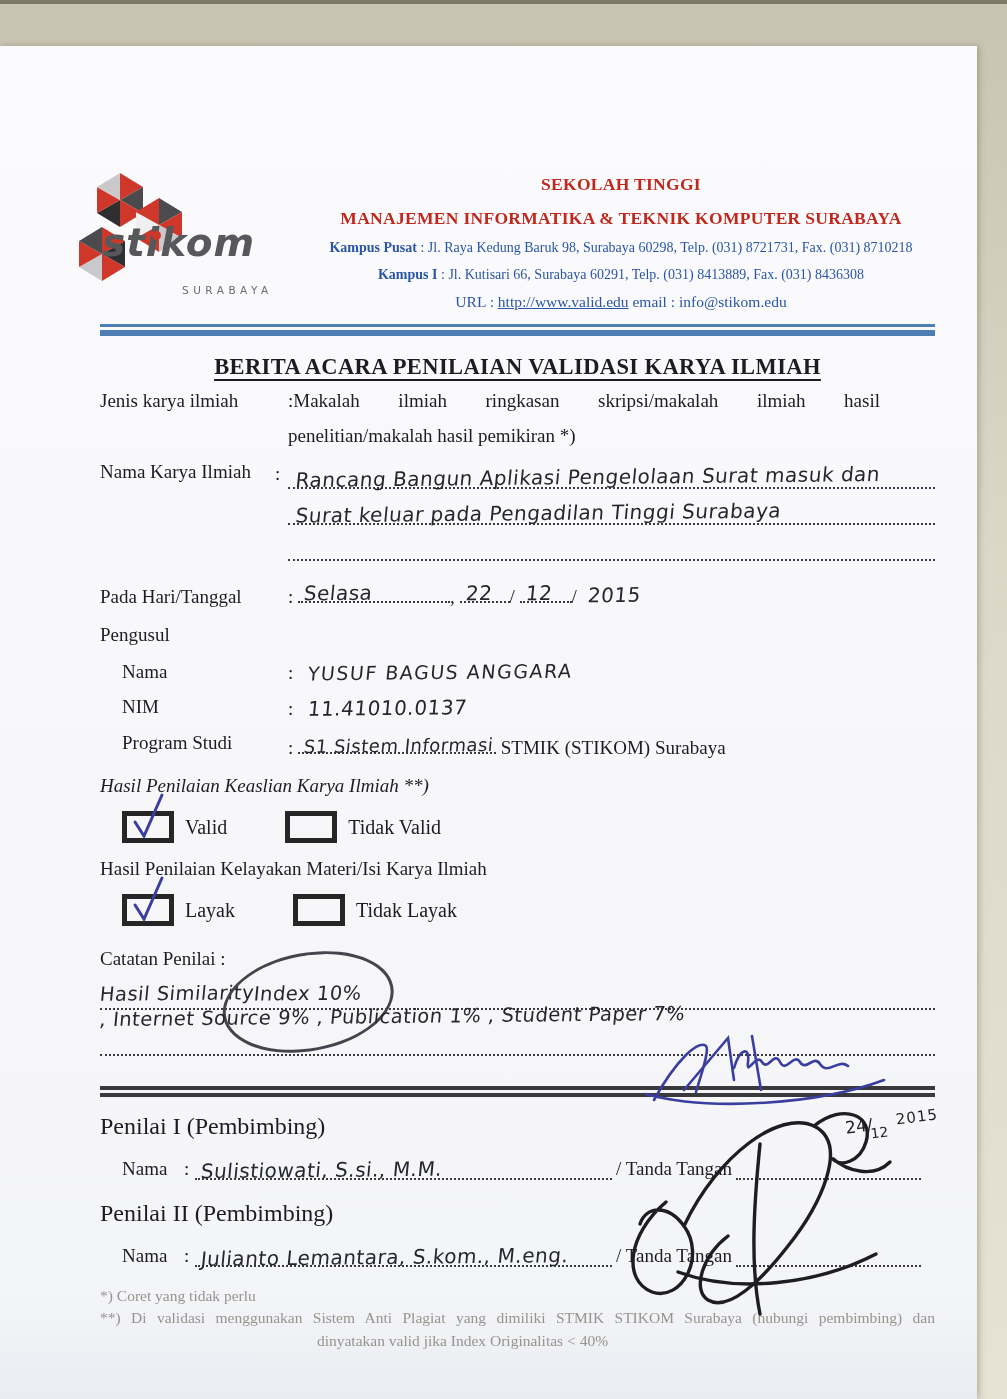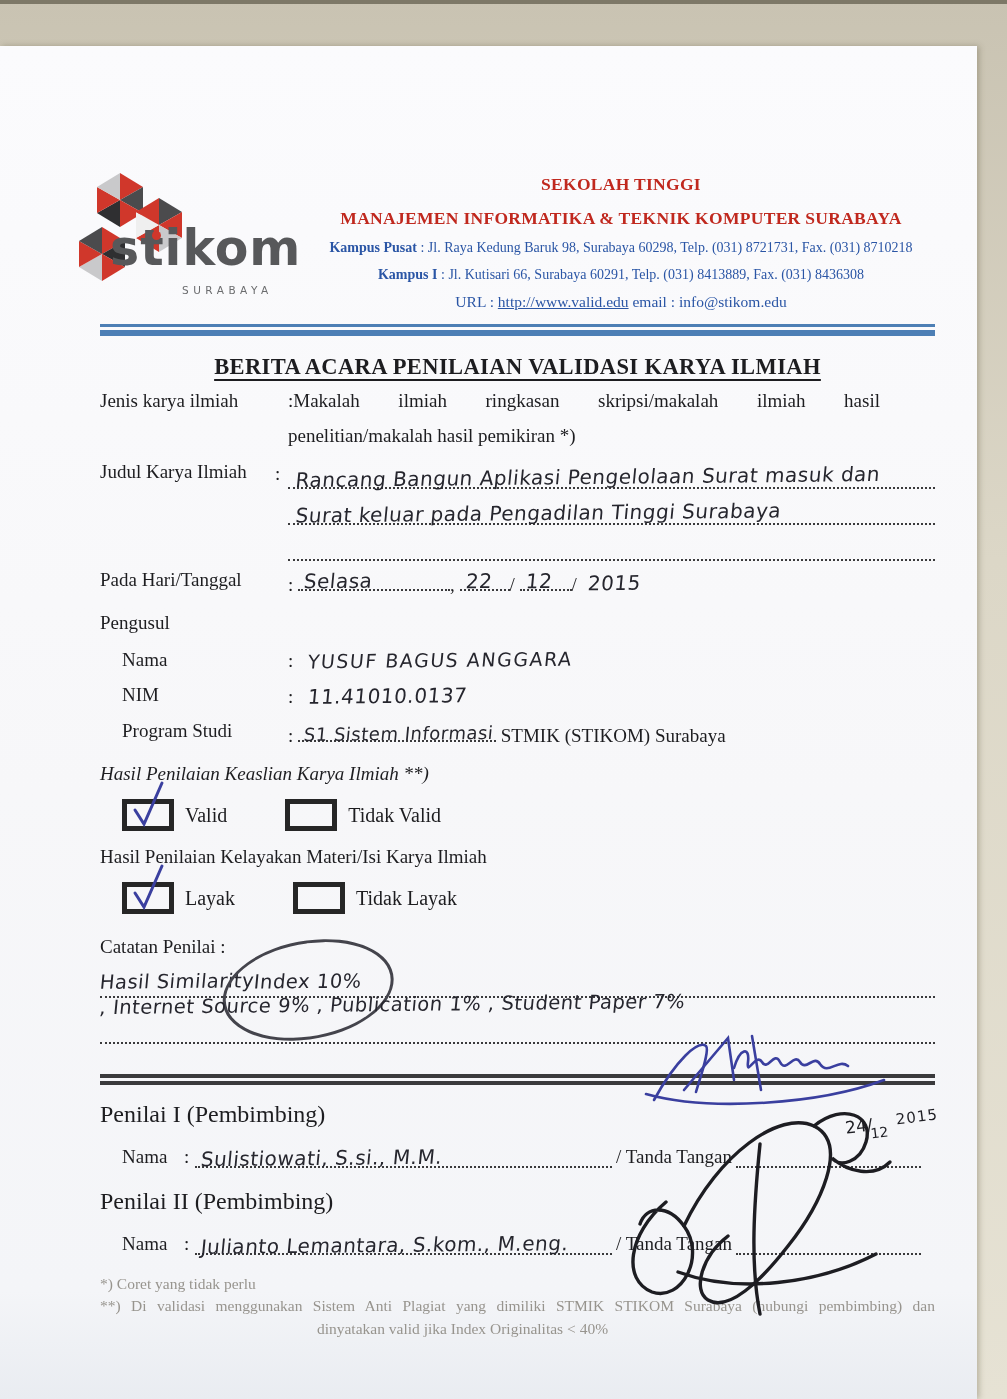--- a/index.html
+++ b/index.html
@@ -12,22 +12,22 @@
   .paper{
     position:absolute;left:0;top:46px;width:977px;height:1353px;
     background:linear-gradient(180deg,#fbfbfd 0%,#f7f7f9 55%,#f4f5f8 92%,#e9ecf1 100%);
     box-shadow:2px 0 6px rgba(90,80,55,.35);
   }
   .inner{position:absolute;left:100px;right:42px;top:0;}
   
   .letterhead{display:flex;margin-top:126px;}
   .logo{position:relative;width:245px;height:132px;flex:none;margin-left:-38px;}
   .logo svg{position:absolute;left:0;top:0;}
-  .brand{position:absolute;left:48px;top:48px;font-family:"DejaVu Sans",sans-serif;
-    font-weight:bold;font-size:49px;color:#57585a;letter-spacing:1px;}
+  .brand{position:absolute;left:40px;top:48px;font-family:"DejaVu Sans",sans-serif;
+    font-weight:bold;font-size:39px;color:#57585a;letter-spacing:1px;font-style:italic;}
   .idot{position:absolute;left:90px;top:59px;width:9px;height:9px;border-radius:50%;background:#d0372b;}
   .city{position:absolute;left:120px;top:112px;font-family:"DejaVu Sans",sans-serif;
     font-size:10.5px;color:#6b6c6e;letter-spacing:4.5px;}
   .head-text{flex:1;text-align:center;padding-top:2px;}
   .inst{color:#c0281e;font-weight:bold;font-size:17.5px;letter-spacing:.3px;}
   .inst + .inst{margin-top:13px;}
   .addr{color:#2a55a5;font-size:14px;margin-top:11px;}
   .addr b{font-weight:bold;}
   .urlline{color:#2a55a5;font-size:15.5px;margin-top:10px;}
   .urlline .lnk{text-decoration:underline;}
@@ -144,34 +144,34 @@
 
     <div class="row" style="margin-top:10px;">
       <div class="lab">Jenis karya ilmiah</div>
       <div class="val">
         <div class="jline1">:Makalah ilmiah ringkasan skripsi/makalah ilmiah hasil</div>
         <div class="jline2">penelitian/makalah hasil pemikiran *)</div>
       </div>
     </div>
 
     <div class="row" style="margin-top:14px;">
-      <div class="lab">Judul Karya Ilmiah</div>
+      <div class="lab">Nama Karya Ilmiah</div>
       <div class="val">
         <span class="colon-abs">:</span>
         <div class="dotline">
             <span class="hand">Rancang Bangun Aplikasi Pengelolaan Surat masuk dan</span>
           </div>
         <div class="dotline">
             <span class="hand">Surat keluar pada Pengadilan Tinggi Surabaya</span>
           </div>
         <div class="dotline"></div>
       </div>
     </div>
 
-    <div class="row" style="margin-top:0;">
+    <div class="row" style="margin-top:12px;align-items:flex-end;">
       <div class="lab">Pada Hari/Tanggal</div>
       <div class="val">
         <span>:</span>
         <span class="seg" style="width:152px;"><span class="hand">Selasa</span></span><span>, </span>
         <span class="seg" style="width:50px;"><span class="hand">22</span></span><span>/</span>
         <span class="seg" style="width:52px;"><span class="hand">12</span></span><span>/</span>
         <span class="seg" style="width:72px;border-bottom-style:none;"><span class="hand">2015</span></span>
       </div>
     </div>
 

